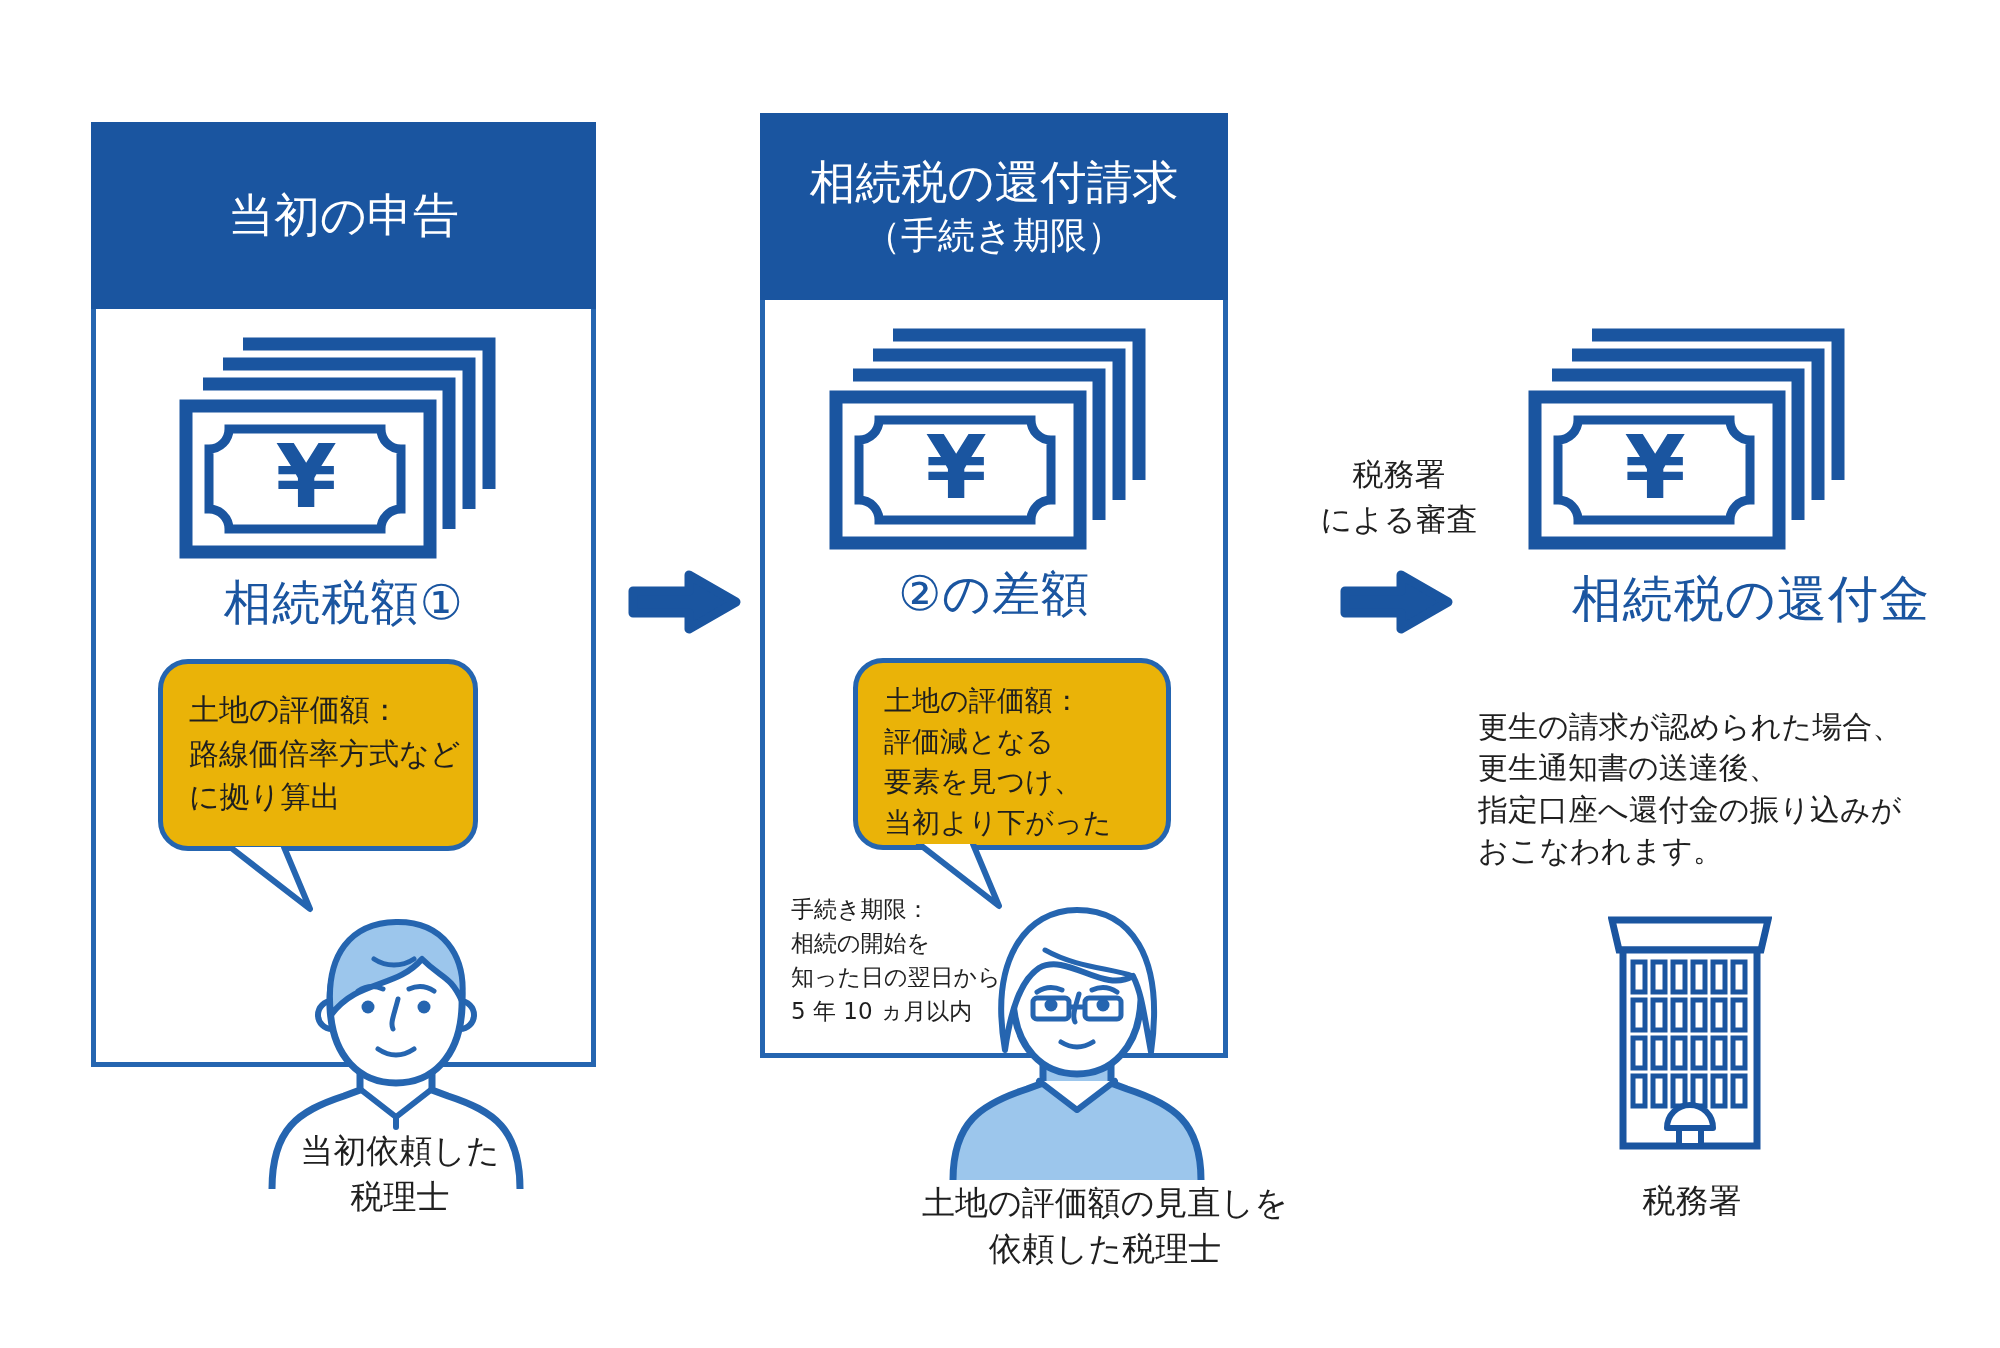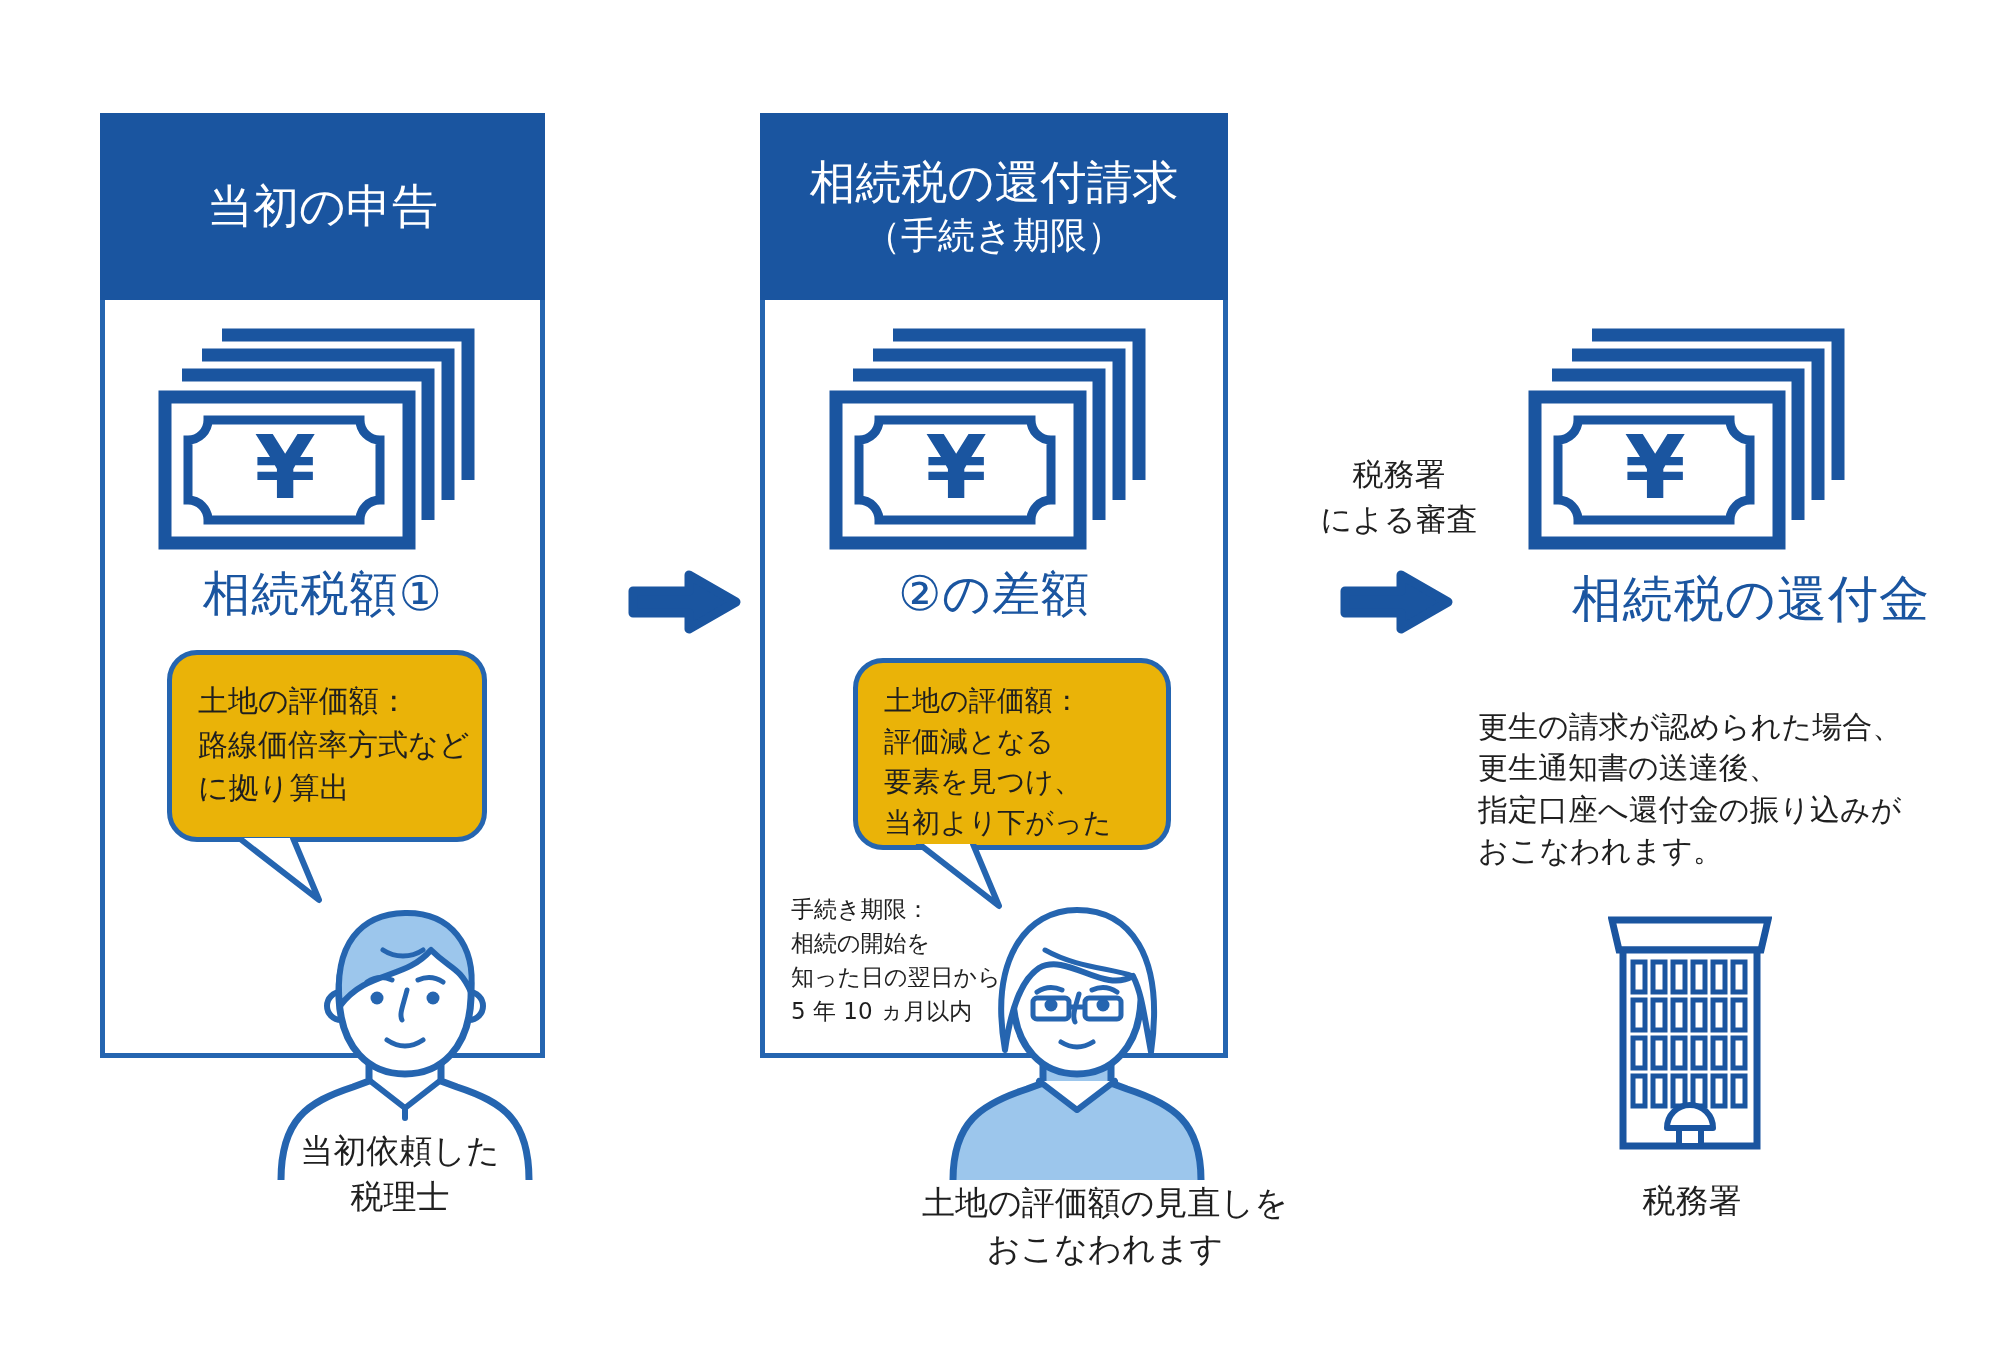--- a/index.html
+++ b/index.html
@@ -139,21 +139,21 @@
             <rect x="85" y="160" width="12" height="30"></rect>
           <rect x="105" y="160" width="12" height="30"></rect>
             <rect x="125" y="160" width="12" height="30"></rect>
         </g>
         <path d="M 59,212 A 23 23 0 0 1 105,212 Z" fill="#fff" stroke="var(--blue)" stroke-width="6" stroke-linejoin="round"></path>
         <rect x="71" y="212" width="22" height="18" fill="#fff" stroke="var(--blue)" stroke-width="6"></rect>
       </symbol>
     </defs>
   </svg>
 
-  <section class="panel" style="left:100px;width:445px;">
+  <section class="panel" style="left:91px;width:505px;margin-top:9px;">
     <div class="panel-header">
       <div class="h1">当初の申告</div>
     </div>
     <div class="panel-body">
       <svg class="money">
           <use href="#sym-money"></use>
         </svg>
       <div class="amount">相続税額①</div>
       <div class="bubble" style="left:62px;top:350px;width:320px;height:192px;">
         <div class="bubble-text pre">土地の評価額：
@@ -197,21 +197,21 @@
       <div class="deadline pre" style="left:26px;top:592px;width:270px;">手続き期限：
 相続の開始を
 知った日の翌日から
 5 年 10 ヵ月以内</div>
       <svg class="person" style="left:312px;top:588px;">
           <use href="#sym-woman"></use>
         </svg>
     </div>
   </section>
   <div class="caption pre" style="left:885px;top:1180px;width:440px;">土地の評価額の見直しを
-おこなわれます</div>
+依頼した税理士</div>
 
   <div class="review-label pre">税務署
 による審査</div>
   <svg class="flow-arrow" style="left:1337px;top:568px;">
       <use href="#sym-arrow"></use>
     </svg>
 
   <svg class="money-right">
       <use href="#sym-money"></use>
     </svg>

